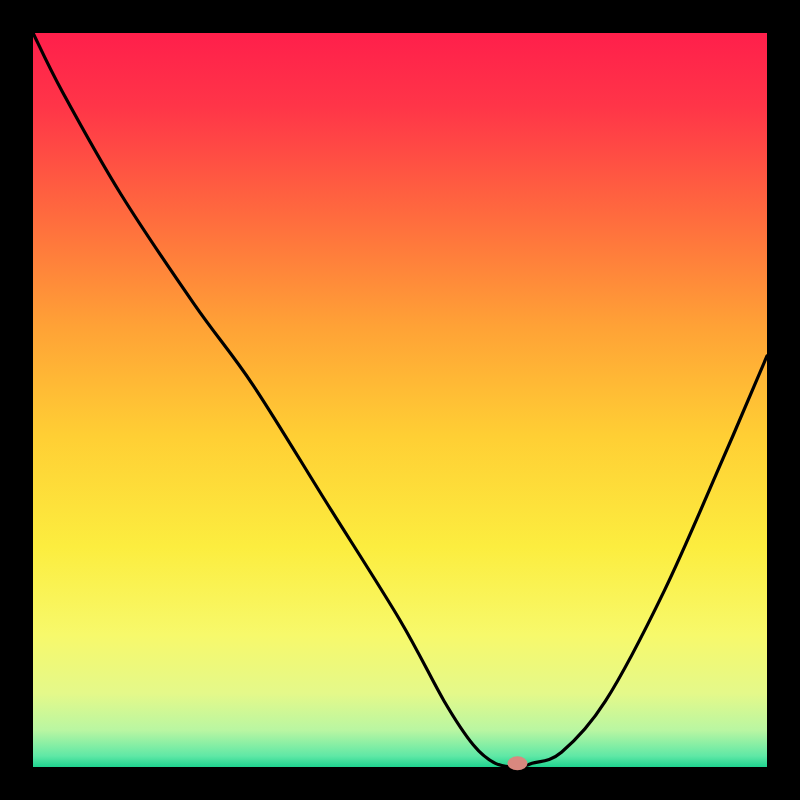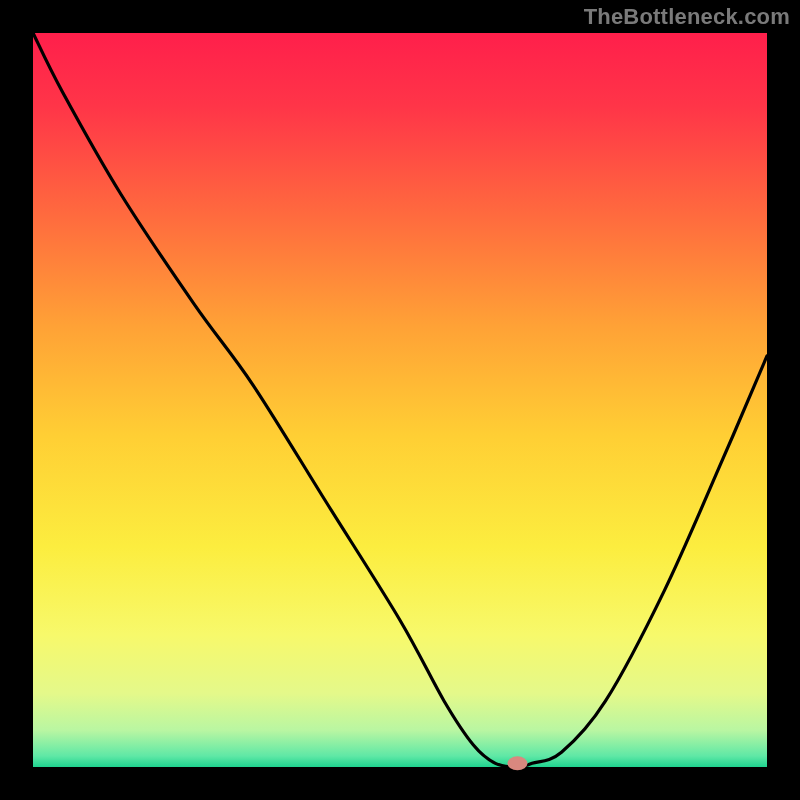--- a/index.html
+++ b/index.html
@@ -30,21 +30,20 @@
   svg {
     position: absolute;
     top: 0;
     left: 0;
   }
 </style>
 </head>
 <body>
 
 <div class="frame">
-  <div class="attribution">TheBottleneck.com</div>
 
   <svg id="chart-svg" width="800" height="800" viewBox="0 0 800 800">
     <defs>
       <linearGradient id="bg-grad" x1="0" y1="0" x2="0" y2="1">
           <stop offset="0%" stop-color="#ff1f4b"></stop>
           <stop offset="10%" stop-color="#ff3548"></stop>
           <stop offset="25%" stop-color="#ff6b3e"></stop>
           <stop offset="40%" stop-color="#ffa236"></stop>
           <stop offset="55.00000000000001%" stop-color="#ffcf34"></stop>
           <stop offset="70%" stop-color="#fced3f"></stop>

